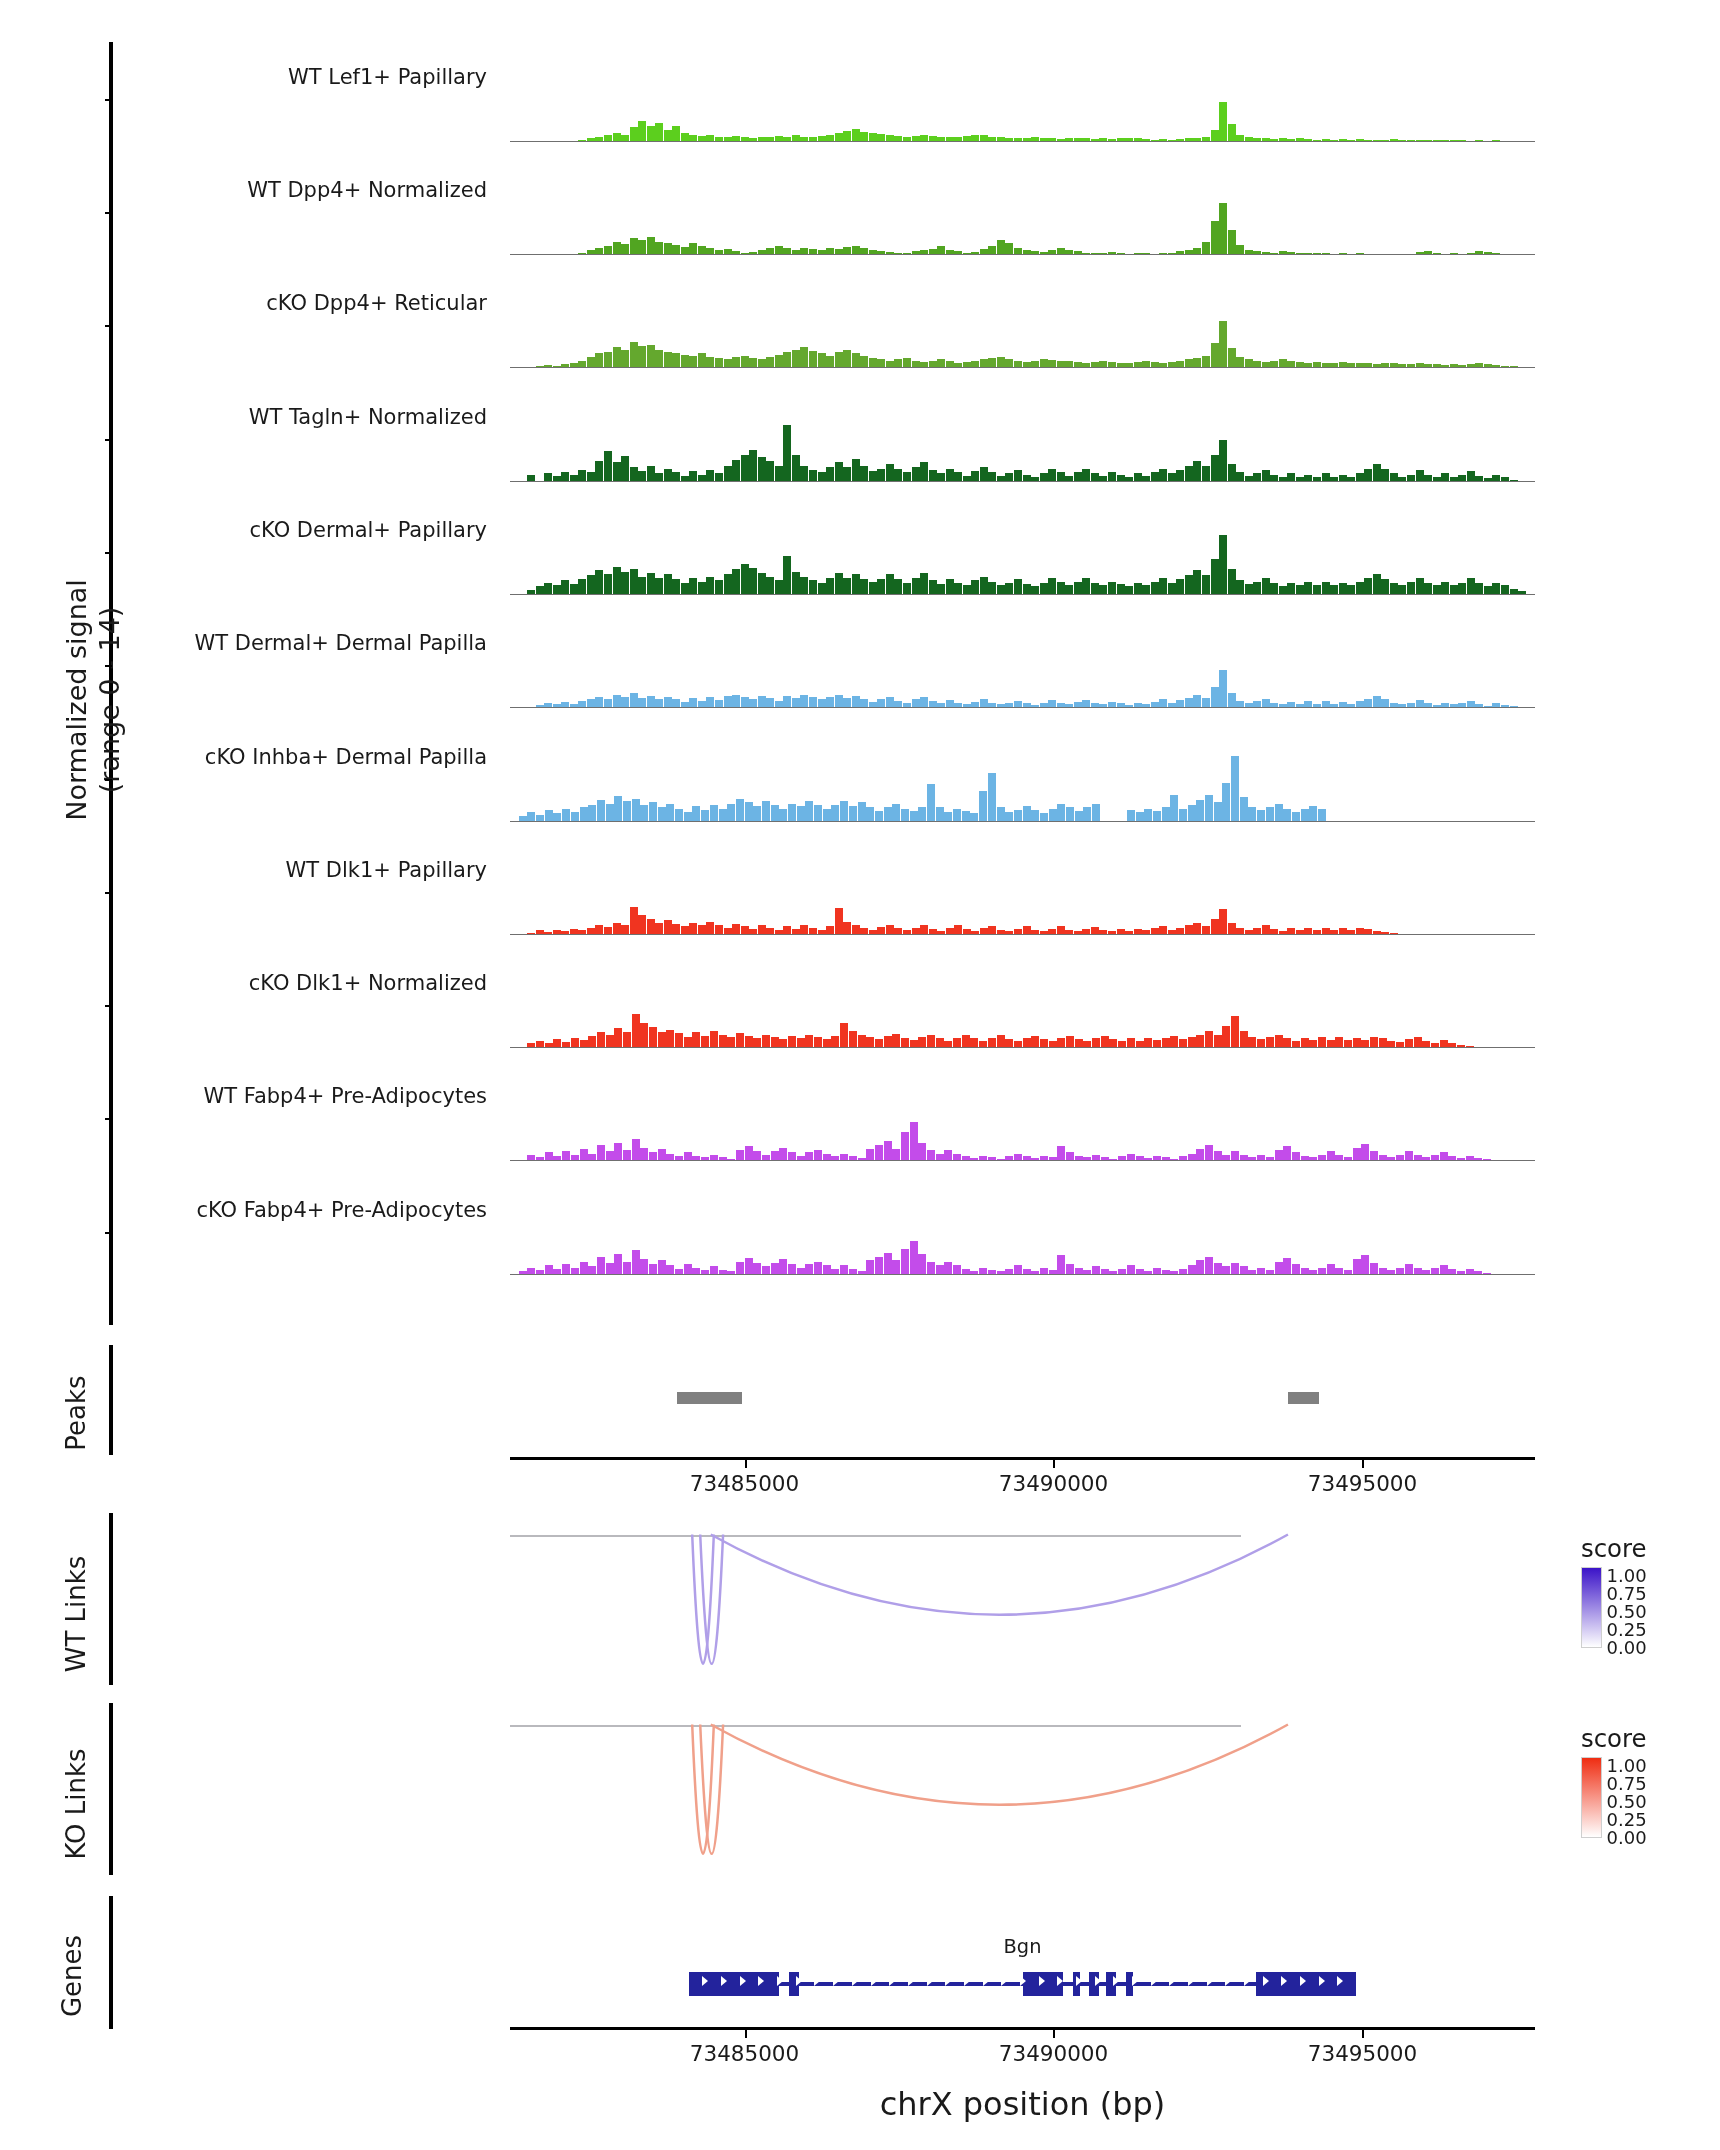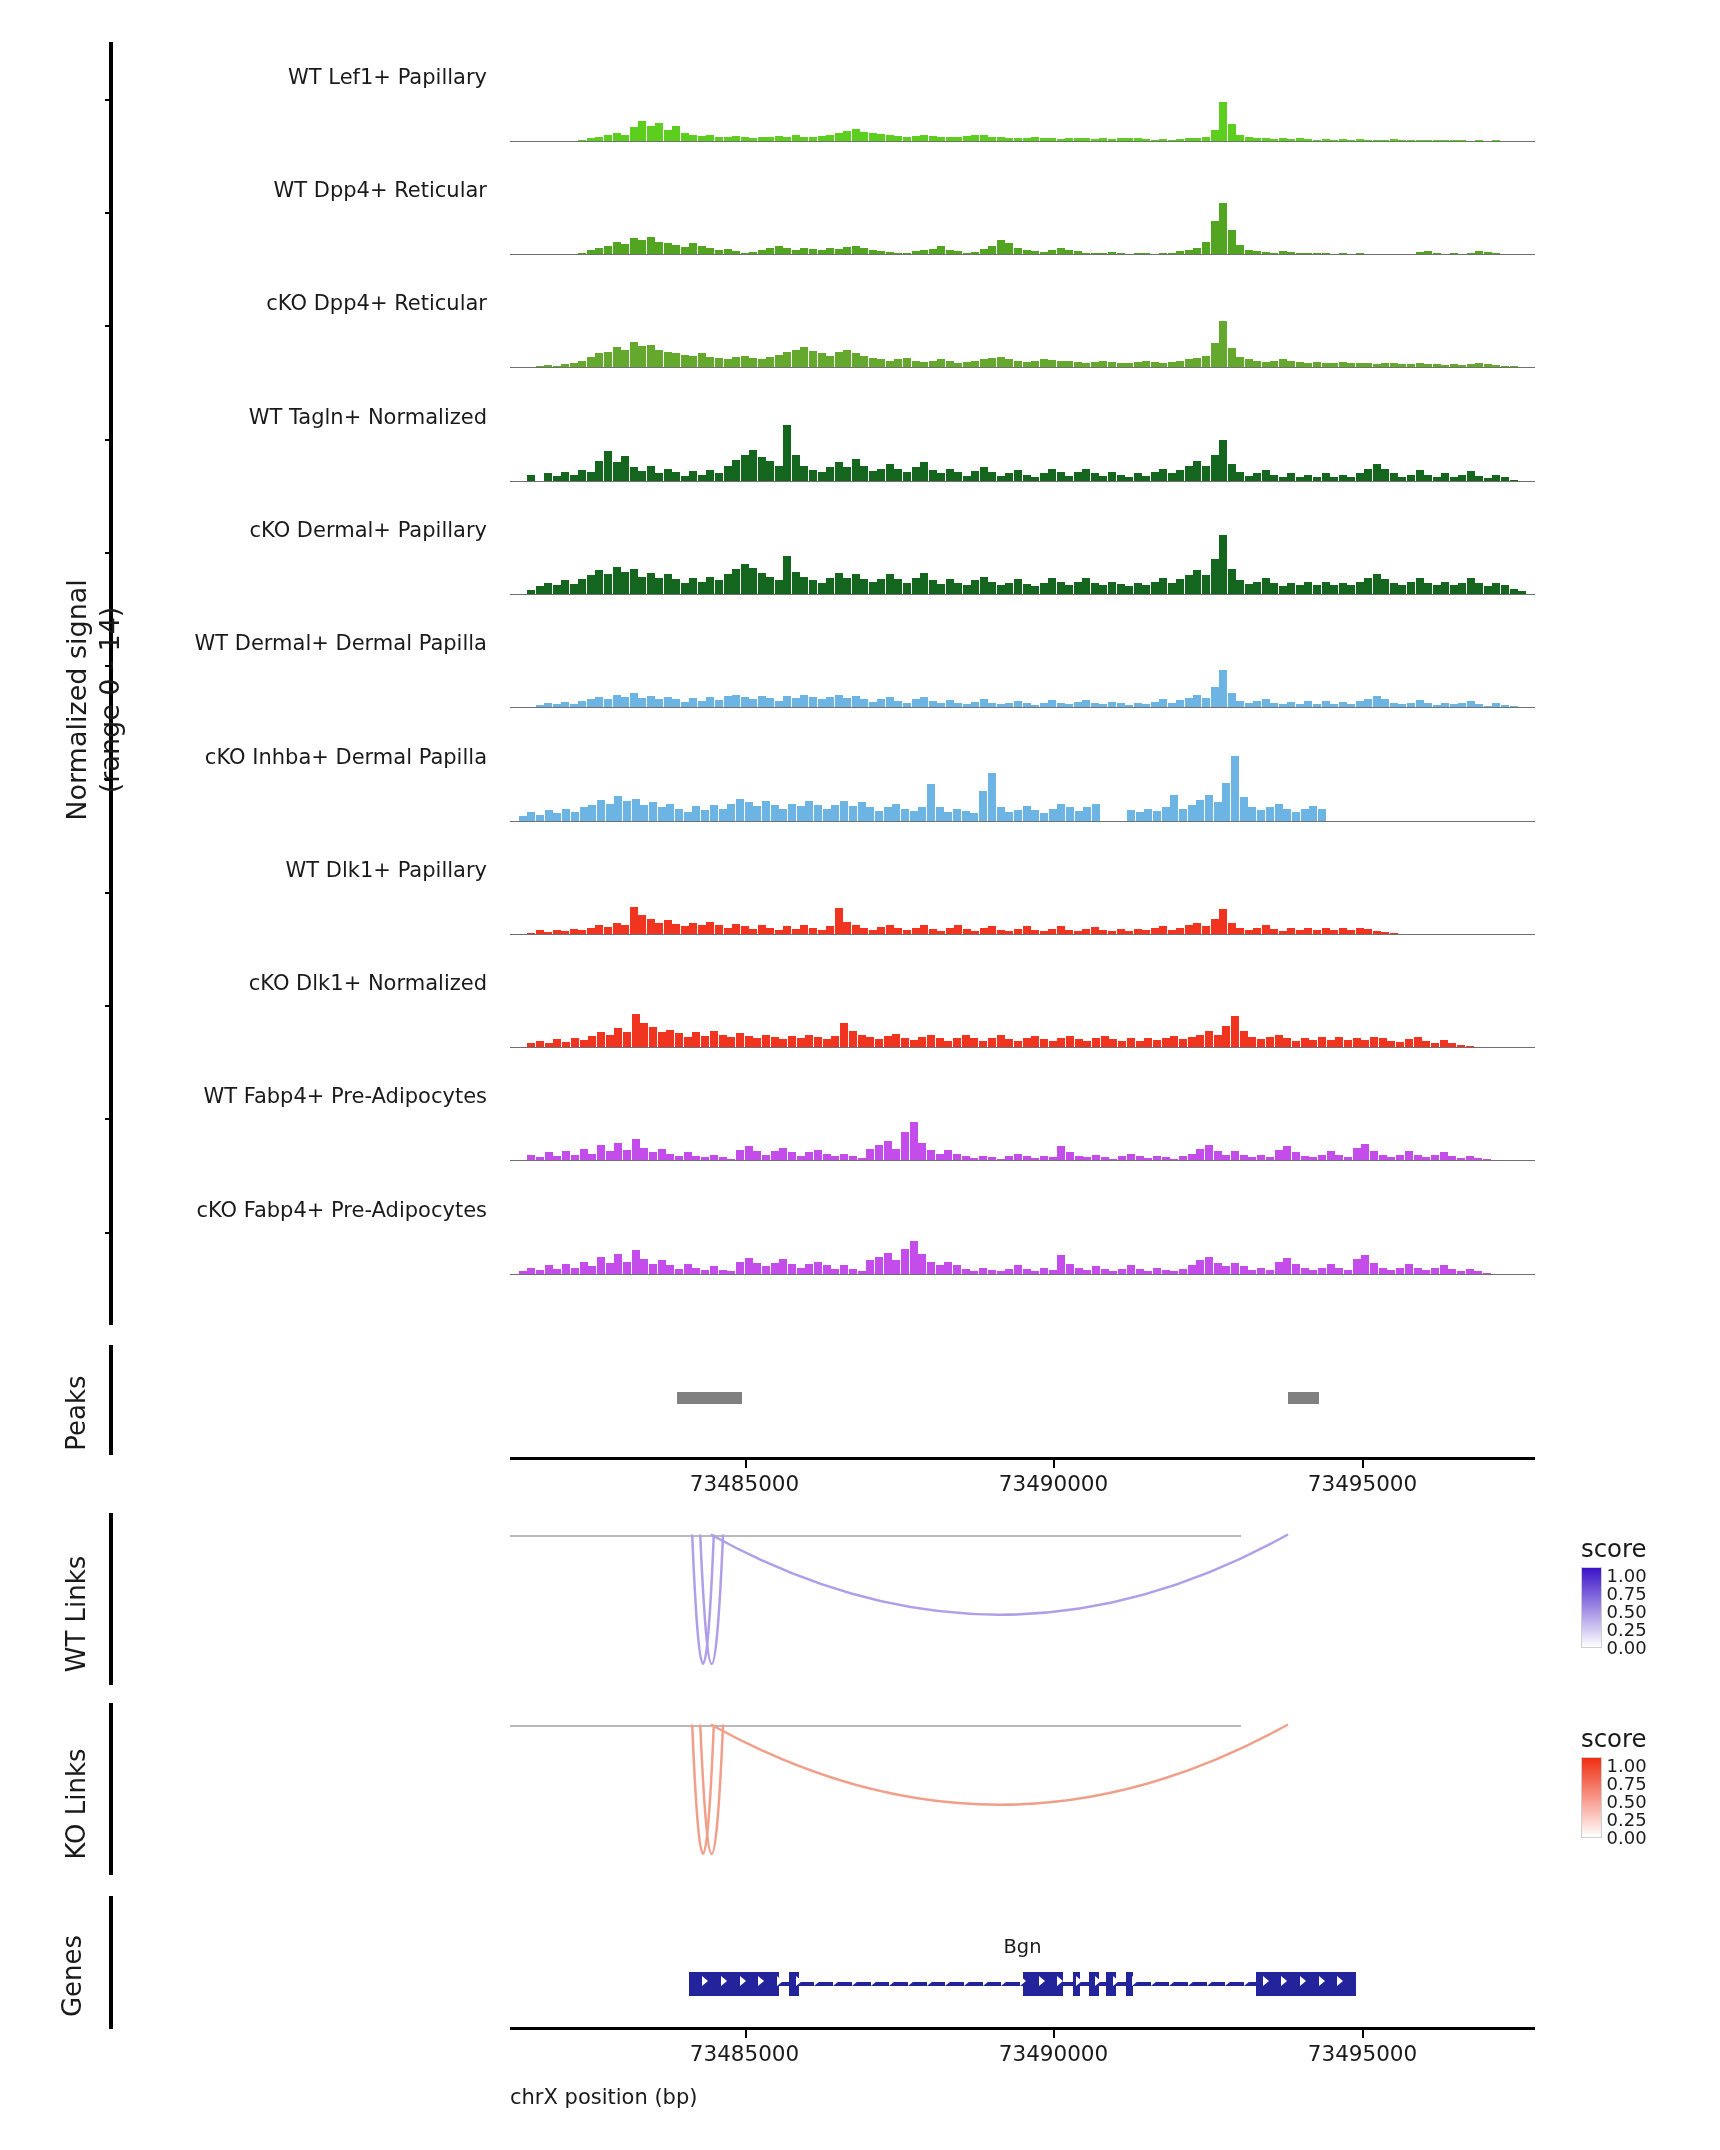--- a/index.html
+++ b/index.html
@@ -50,21 +50,21 @@
   .legend-body{display:flex;flex-direction:row;align-items:flex-start;}
   .legend-bar{width:18.6px;height:79px;border:0.7px solid #cfcfcf;}
   .legend-ticks{margin-left:5px;display:flex;flex-direction:column;justify-content:space-between;height:85px;}
   .legend-ticks span{font-size:18px;line-height:1;color:#1a1a1a;}
 
   
   .gene-name{position:absolute;font-size:19.4px;color:#1a1a1a;text-align:center;white-space:nowrap;}
   .gene-body{position:absolute;background:#23239c;}
   .gene-line{position:absolute;background:#23239c;height:3.6px;}
 
-  .xlabel{position:absolute;font-size:21px;color:#1a1a1a;text-align:left;white-space:nowrap;}
+  .xlabel{position:absolute;font-size:32px;color:#1a1a1a;text-align:center;white-space:nowrap;}
 </style>
 </head>
 <body>
 
 <div class="root">
 
   <div class="axis-spine" style="left:109px;top:42px;width:3.6px;height:1283px;"></div>
 
   <div class="vlabel" style="left:-136px;top:667px;width:459px;transform:rotate(-90deg);">
     <div style="font-size:27px;line-height:1.22;">Normalized signal</div>
@@ -185,21 +185,21 @@
             <div class="bar" style="left: 974px; width: 7.9px; height: 1.2px; background: rgb(92, 207, 30);"></div>
             <div class="bar" style="left: 982px; width: 7.9px; height: 1.8px; background: rgb(92, 207, 30);"></div>
             <div class="bar" style="left: 991px; width: 7.9px; height: 1.2px; background: rgb(92, 207, 30);"></div>
             <div class="bar" style="left: 1000px; width: 7.9px; height: 1.1px; background: rgb(92, 207, 30);"></div>
             <div class="bar" style="left: 1008px; width: 7.9px; height: 1.1px; background: rgb(92, 207, 30);"></div>
           </div>
           <div class="baseline"></div>
         </div>
       </div>
       <div class="track" style="left: 0px; top: 169px; width: 1721px; height: 86px;">
-        <div class="track-label" style="left: 143px; top: 8.6px; width: 344px;">WT Dpp4+ Reticular</div>
+        <div class="track-label" style="left: 143px; top: 8.6px; width: 344px;">WT Dpp4+ Normalized</div>
         <div class="track-plot" style="left: 510px; top: 0px; width: 1025px; height: 86px;">
           <div class="bars">
             <div class="bar" style="left: 34px; width: 7.9px; height: 1.2px; background: rgb(81, 165, 33);"></div>
             <div class="bar" style="left: 68px; width: 7.9px; height: 2.5px; background: rgb(81, 165, 33);"></div>
             <div class="bar" style="left: 77px; width: 7.9px; height: 4.9px; background: rgb(81, 165, 33);"></div>
             <div class="bar" style="left: 85px; width: 7.9px; height: 7.4px; background: rgb(81, 165, 33);"></div>
             <div class="bar" style="left: 94px; width: 7.9px; height: 8.6px; background: rgb(81, 165, 33);"></div>
             <div class="bar" style="left: 103px; width: 7.9px; height: 13.5px; background: rgb(81, 165, 33);"></div>
             <div class="bar" style="left: 111px; width: 7.9px; height: 11px; background: rgb(81, 165, 33);"></div>
             <div class="bar" style="left: 120px; width: 7.9px; height: 17px; background: rgb(81, 165, 33);"></div>

